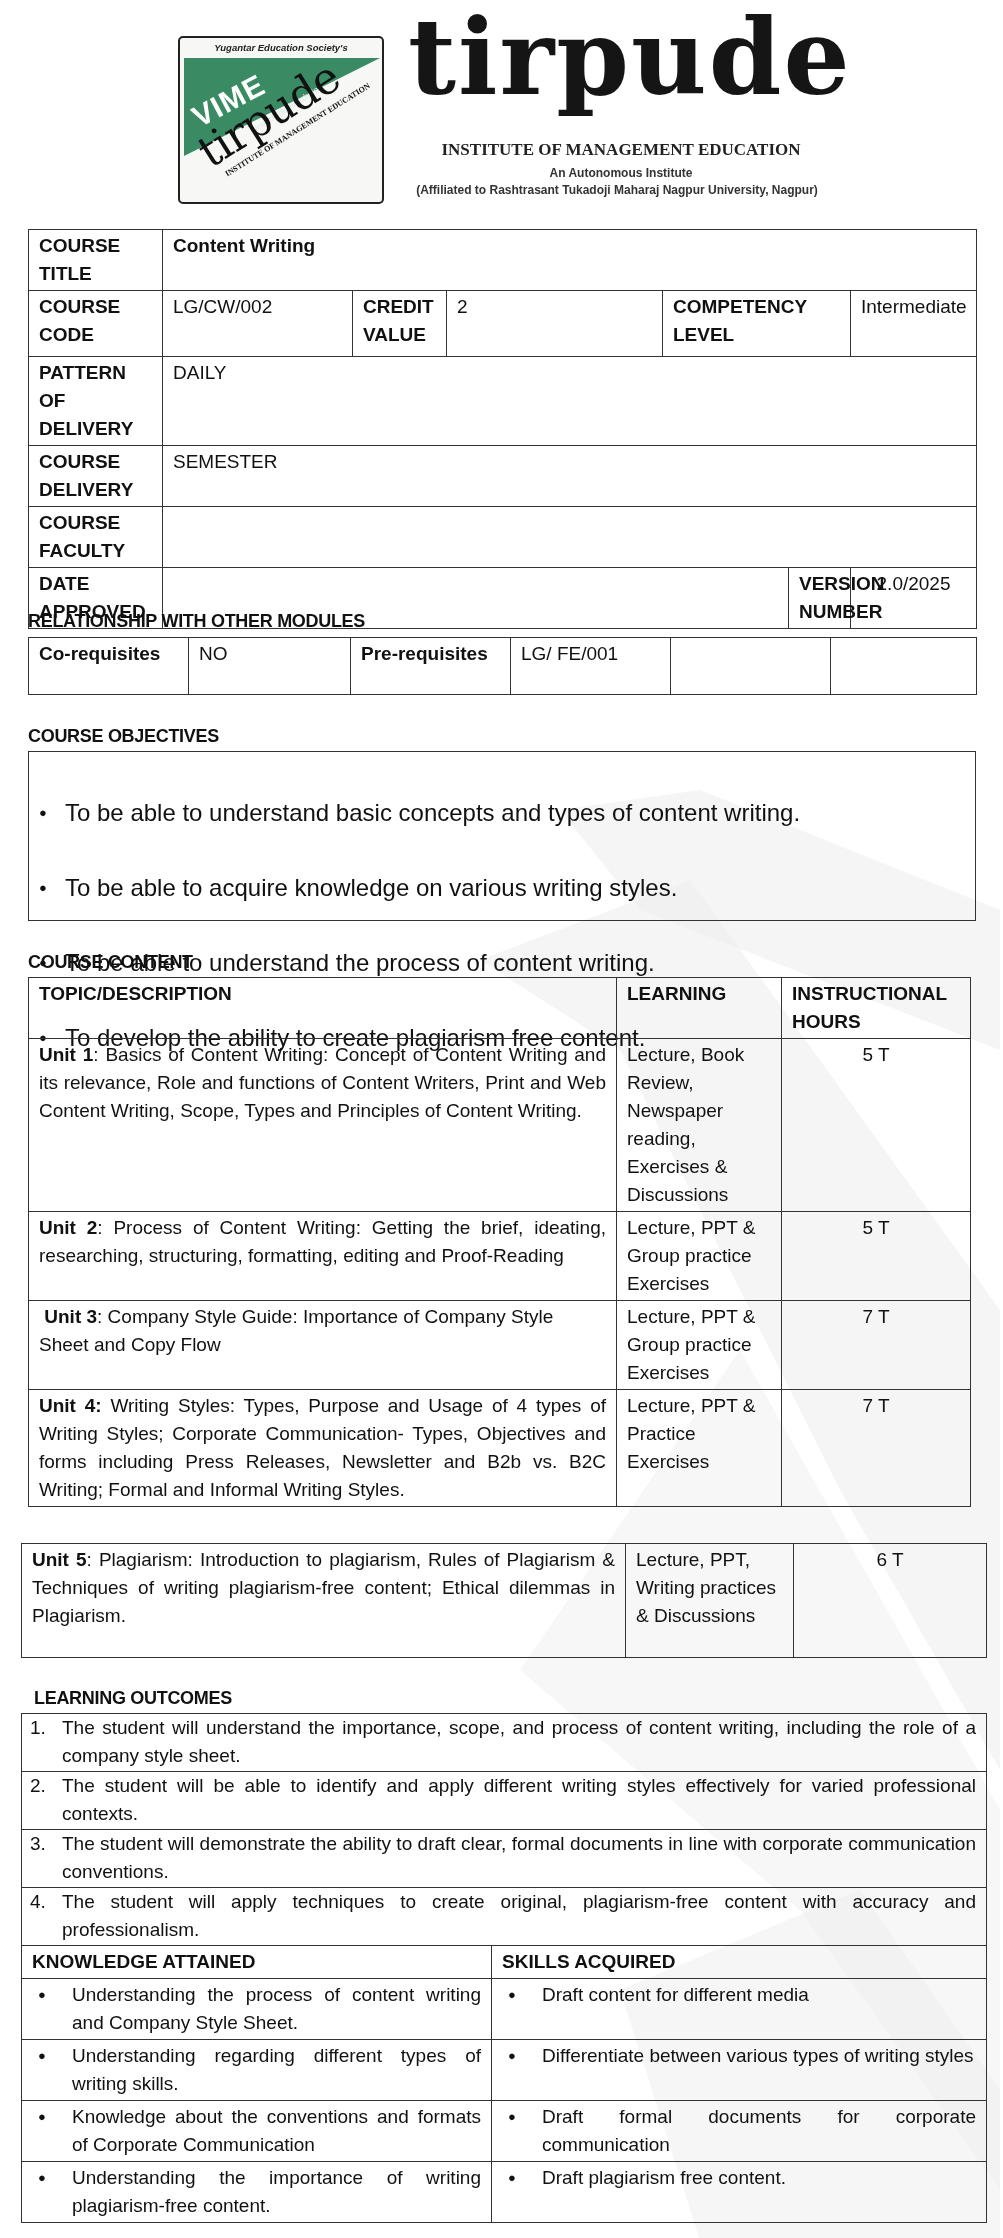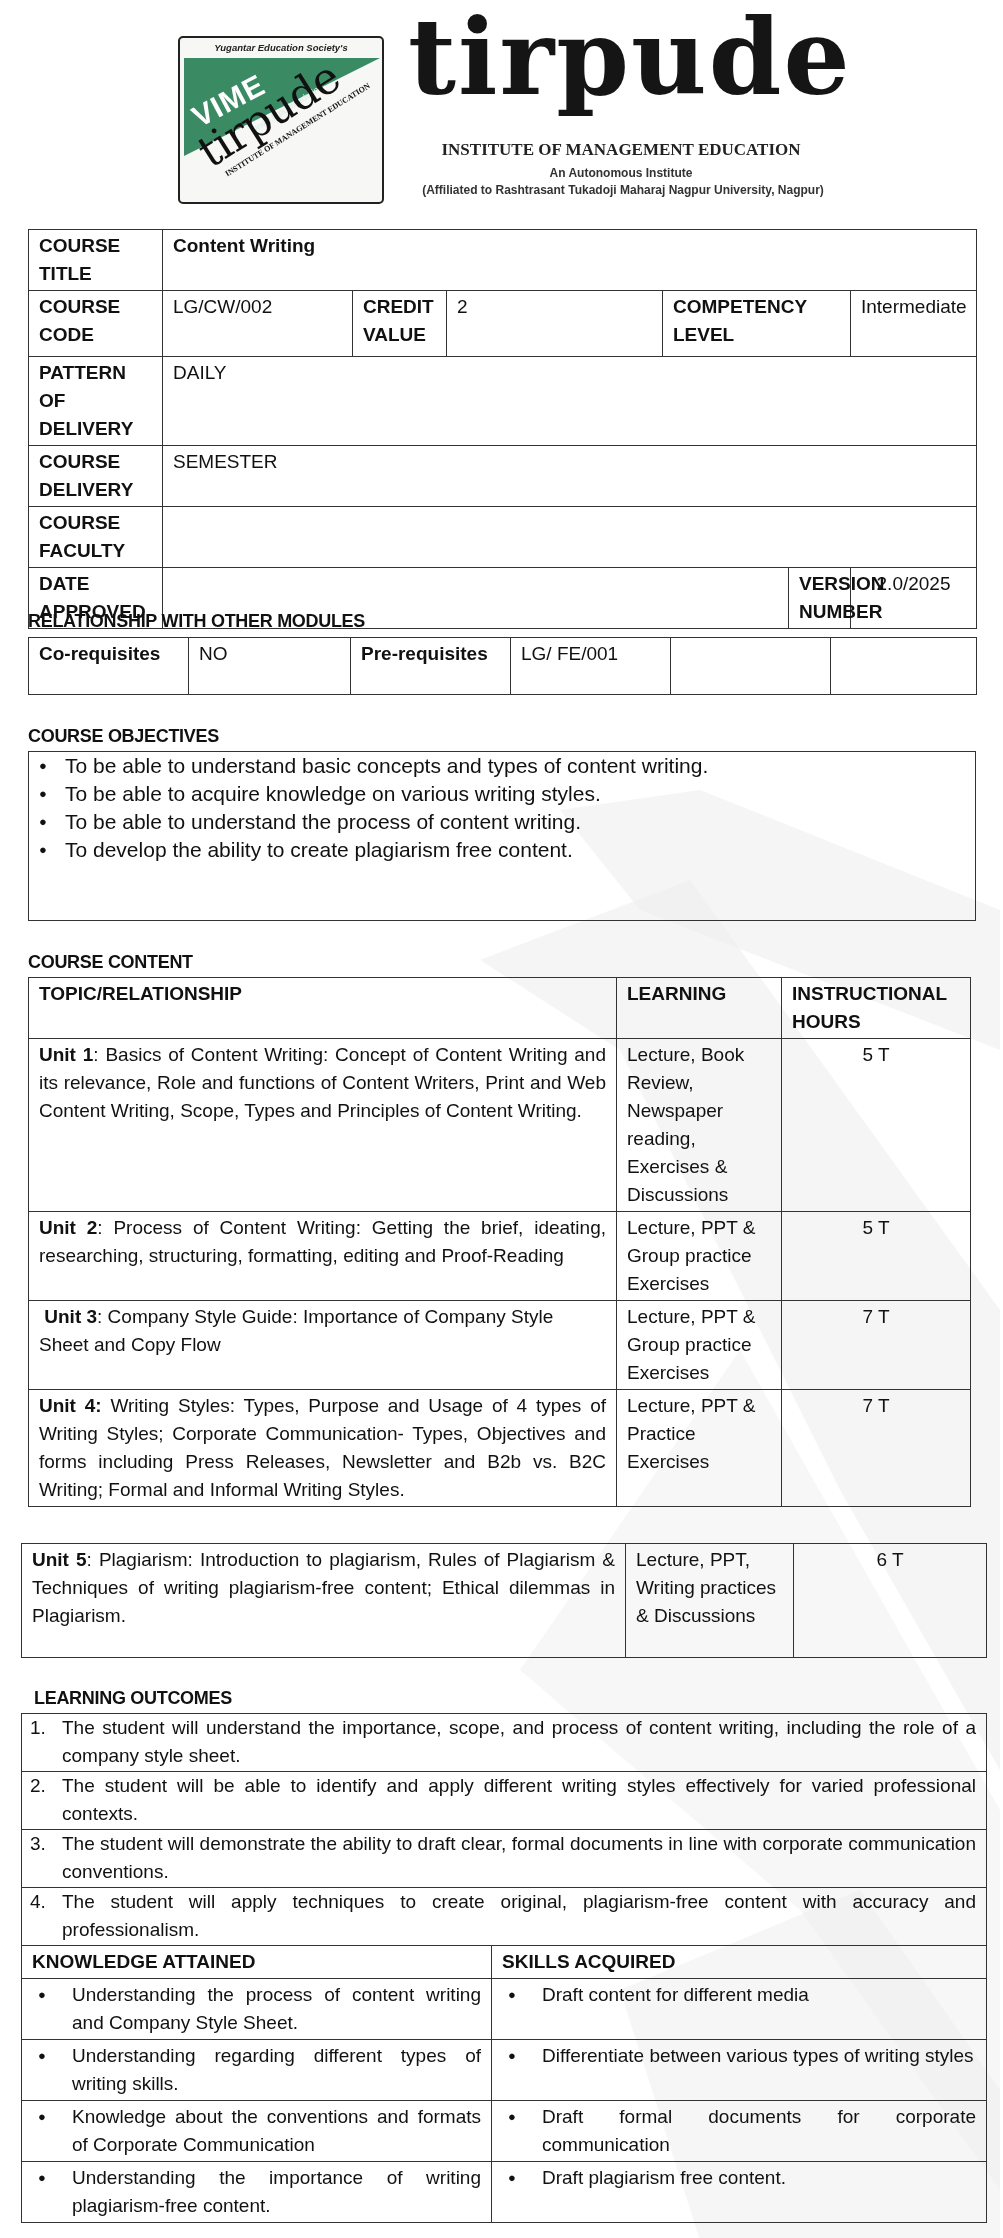--- a/index.html
+++ b/index.html
@@ -95,21 +95,21 @@
     font-family: "Liberation Serif", serif;
     font-weight: bold; font-size: 17px;
     color: #222;
   }
   .brand-auto {
     position: absolute; left: 230px; top: 138px;
     width: 430px; text-align: center;
     font-weight: bold; font-size: 12px; color: #333;
   }
   .brand-aff {
-    position: absolute; left: 232px; top: 155px;
+    position: absolute; left: 226px; top: 155px;
     width: 430px; text-align: center;
     font-weight: bold; font-size: 12px; color: #333;
   }
 
   
   table { border-collapse: collapse; position: absolute; table-layout: fixed; }
   td, th {
     border: 1.5px solid #333;
     vertical-align: top;
     font-size: 19px;
@@ -126,22 +126,23 @@
     position: absolute;
     font-weight: bold;
     font-size: 18px;
     letter-spacing: -0.3px;
   }
 
   ul.bullets, ol.nums { margin: 0; padding: 0; list-style: none; }
   ul.bullets li {
     position: relative;
     padding-left: 30px;
-    font-size: 21px;
+    font-size: 24px;
     line-height: 28px;
+    margin-top: 47px;
   }
   ul.bullets li::before {
     content: "\25CF";
     position: absolute; left: 4px; top: 0;
     font-size: 13px;
   }
   .box {
     position: absolute;
     border: 1.5px solid #333;
   }
@@ -272,21 +273,21 @@
 
   <div class="section-title" style="left:28px; top:952px;">COURSE CONTENT</div>
   <table style="left:28px; top:977px; width:942px;">
     <colgroup>
       <col style="width:588px">
         <col style="width:165px">
         <col style="width:189px">
     </colgroup>
     <tbody>
         <tr style="height:57px">
-      <td class="b">TOPIC/RELATIONSHIP</td>
+      <td class="b">TOPIC/DESCRIPTION</td>
       <td class="b">LEARNING</td>
       <td class="b">INSTRUCTIONAL HOURS</td>
     </tr>
     <tr style="height:170px">
       <td class="justify"><span class="b">Unit 1</span><span>: Basics of Content Writing: Concept of Content Writing and its relevance, Role and functions of Content Writers, Print and Web Content Writing, Scope, Types and Principles of Content Writing.</span></td>
       <td>Lecture, Book Review, Newspaper reading, Exercises &amp; Discussions</td>
       <td class="center">5 T</td>
     </tr>
     <tr style="height:85px">
       <td class="justify"><span class="b">Unit 2</span><span>: Process of Content Writing: Getting the brief, ideating, researching, structuring, formatting, editing and Proof-Reading</span></td>

